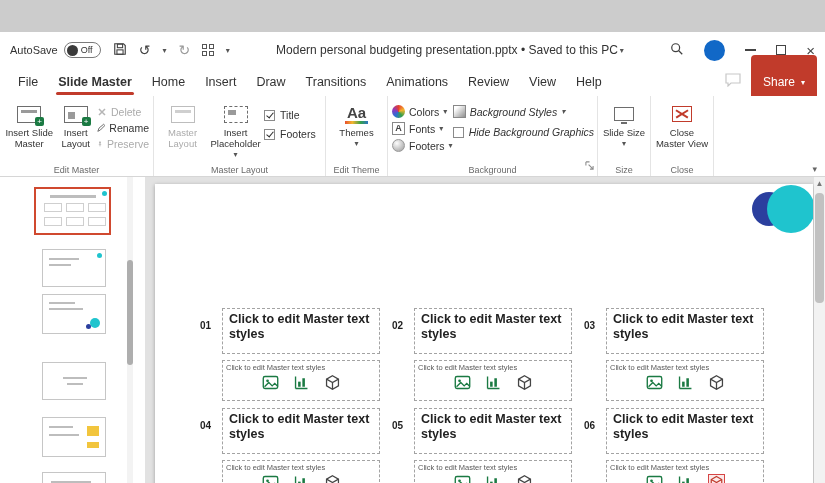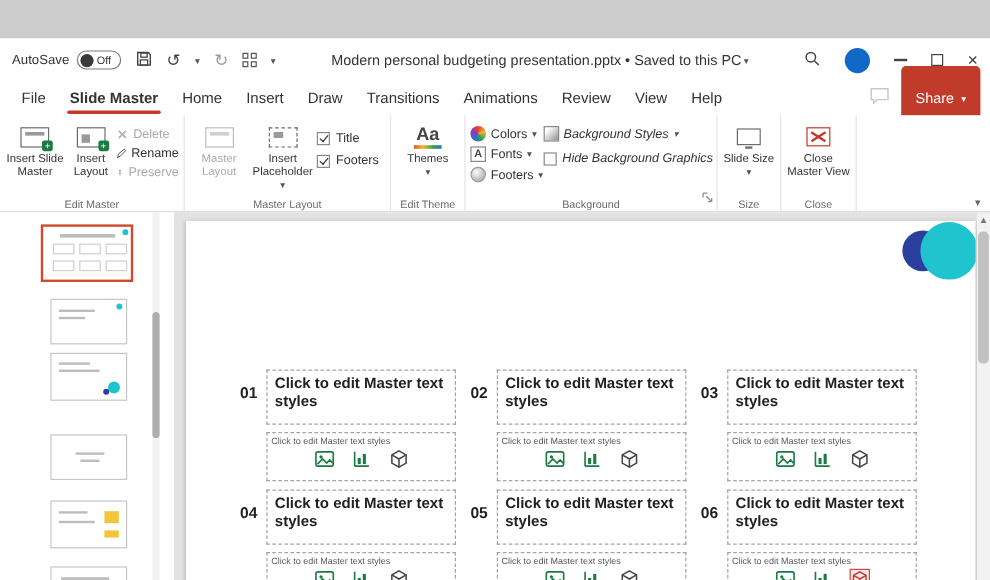--- a/index.html
+++ b/index.html
@@ -86,21 +86,21 @@
   .vscroll .arrow { position:absolute; top:2px; left:0; right:0; text-align:center; font-size:8px; color:#777; }
   .v-thumb { position:absolute; left:1px; width:9px; top:16px; height:110px; background:#c1c1c1; border-radius:4px; cursor:pointer; }
 
   .title-ph { position:absolute; left:45px; top:51px; width:540px; height:58px; border:1px dashed #9c9c9c; display:flex; align-items:center; justify-content:center; font-size:27px; font-weight:700; color:#3d3d3d; cursor:text; }
   .deco-blue { position:absolute; left:597px; top:8px; width:34px; height:34px; border-radius:50%; background:#2b3f9e; }
   .deco-teal { position:absolute; left:612px; top:1px; width:48px; height:48px; border-radius:50%; background:#1fc4ce; }
   .deco-b-navy { position:absolute; left:16px; top:318px; width:22px; height:22px; background:#2b3f9e; transform:rotate(45deg); }
   .deco-b-teal { position:absolute; left:46px; top:314px; width:34px; height:34px; border-radius:50%; background:#1fc4ce; }
 
   .sec { position:absolute; width:180px; height:95px; }
-  .sec .num { position:absolute; left:0; top:12px; font-size:13px; font-weight:800; color:#1f1f1f; }
+  .sec .num { position:absolute; left:0; top:12px; font-size:10px; font-weight:800; color:#1f1f1f; }
   .sec .txt { position:absolute; left:22px; top:0; width:158px; height:46px; border:1px dashed #a3a3a3; padding:3px 6px; font-size:12.5px; font-weight:700; color:#222; line-height:1.2; cursor:text; }
   .sec .sub { position:absolute; left:22px; top:52px; width:158px; height:41px; border:1px dashed #a3a3a3; padding:2px 3px; cursor:pointer; }
   .sub-text { font-size:7.5px; color:#595959; white-space:nowrap; overflow:hidden; text-overflow:ellipsis; }
   .ph-icons { display:flex; justify-content:center; gap:14px; margin-top:2px; }
   .ph-ic { width:17px; height:17px; display:flex; align-items:center; justify-content:center; cursor:pointer; }
   .ph-ic.red-sel { border:1px solid #d64545; background:#fbe9e9; }
   .s1 { left:45px; top:124px; } .s2 { left:237px; top:124px; } .s3 { left:429px; top:124px; }
   .s4 { left:45px; top:224px; } .s5 { left:237px; top:224px; } .s6 { left:429px; top:224px; }
 </style>
 </head>

